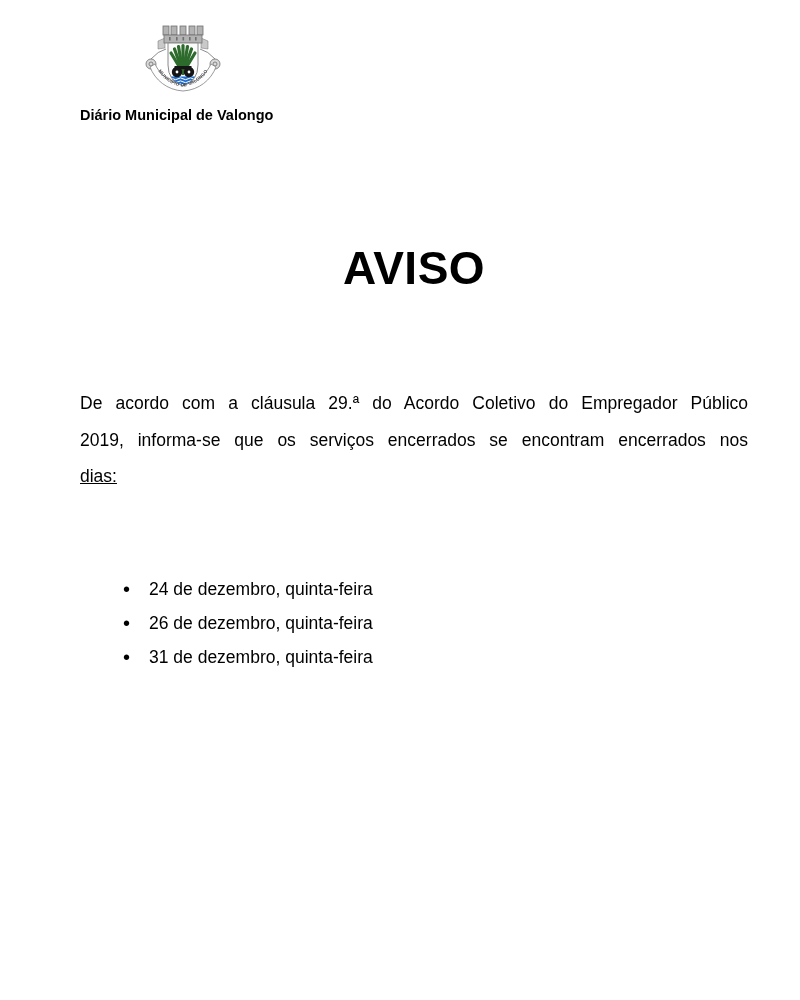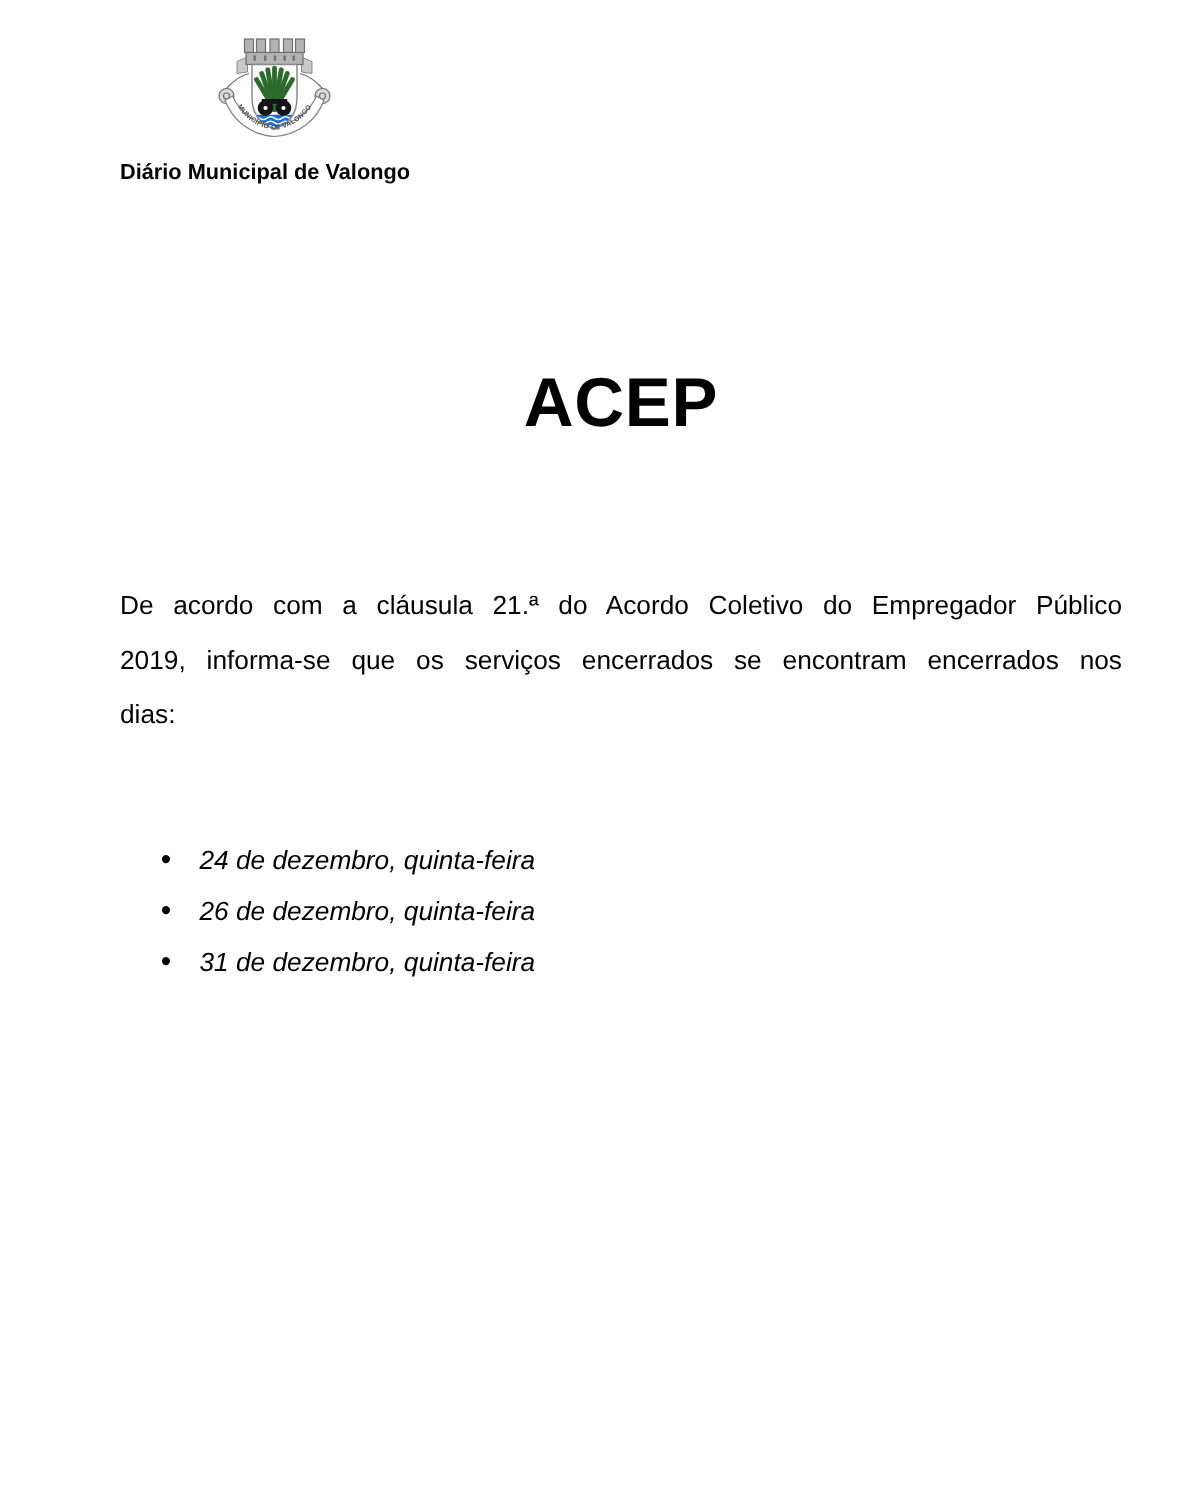--- a/index.html
+++ b/index.html
@@ -27,24 +27,24 @@
     font-size:46px;
     letter-spacing:0.5px;
   }
 
   .body-text{
     position:absolute;left:80px;top:385px;width:668px;
     font-size:17.5px;
     line-height:36.6px;
   }
   .jline{text-align:justify;text-align-last:justify;}
-  .lastline{text-align:left;}
+  .lastline{text-align:left;text-decoration:underline;}
 
   .days{position:absolute;left:80px;top:556px;width:560px;font-size:17.5px;}
-  .days-list{margin:0;padding:0;list-style:none;font-style:italic;}
+  .days-list{margin:16px;padding:0;list-style:none;}
   .days-list li{position:relative;padding-left:53px;line-height:34px;}
   .days-list li::before{
     content:"\2022";
     position:absolute;left:27px;top:0;
     font-size:20px;line-height:34px;
   }
 </style>
 </head>
 <body>
 
@@ -112,24 +112,24 @@
       <path d="M30,28 H60 V50 Q60,66 45,71 Q30,66 30,50 Z" fill="none" stroke="#8a8a8a" stroke-width="1"></path>
 
       <text font-size="4.6" font-weight="bold" fill="#4a4a4a" letter-spacing="0.2">
         <textPath href="#ribbonPath" startOffset="50%" text-anchor="middle">MUNICÍPIO DE VALONGO</textPath>
       </text>
     </svg>
 
     <div class="org-name">Diário Municipal de Valongo</div>
   </div>
 
-  <div class="doc-title">ACEP</div>
+  <div class="doc-title">AVISO</div>
 
   <div class="body-text">
-    <div class="jline">De acordo com a cláusula 21.ª do Acordo Coletivo do Empregador Público</div>
+    <div class="jline">De acordo com a cláusula 29.ª do Acordo Coletivo do Empregador Público</div>
     <div class="jline">2019, informa-se que os serviços encerrados se encontram encerrados nos</div>
     <div class="lastline">dias:</div>
   </div>
 
   <div class="days">
     <ul class="days-list">
       <li>24 de dezembro, quinta-feira</li>
       <li>26 de dezembro, quinta-feira</li>
       <li>31 de dezembro, quinta-feira</li>
     </ul>

